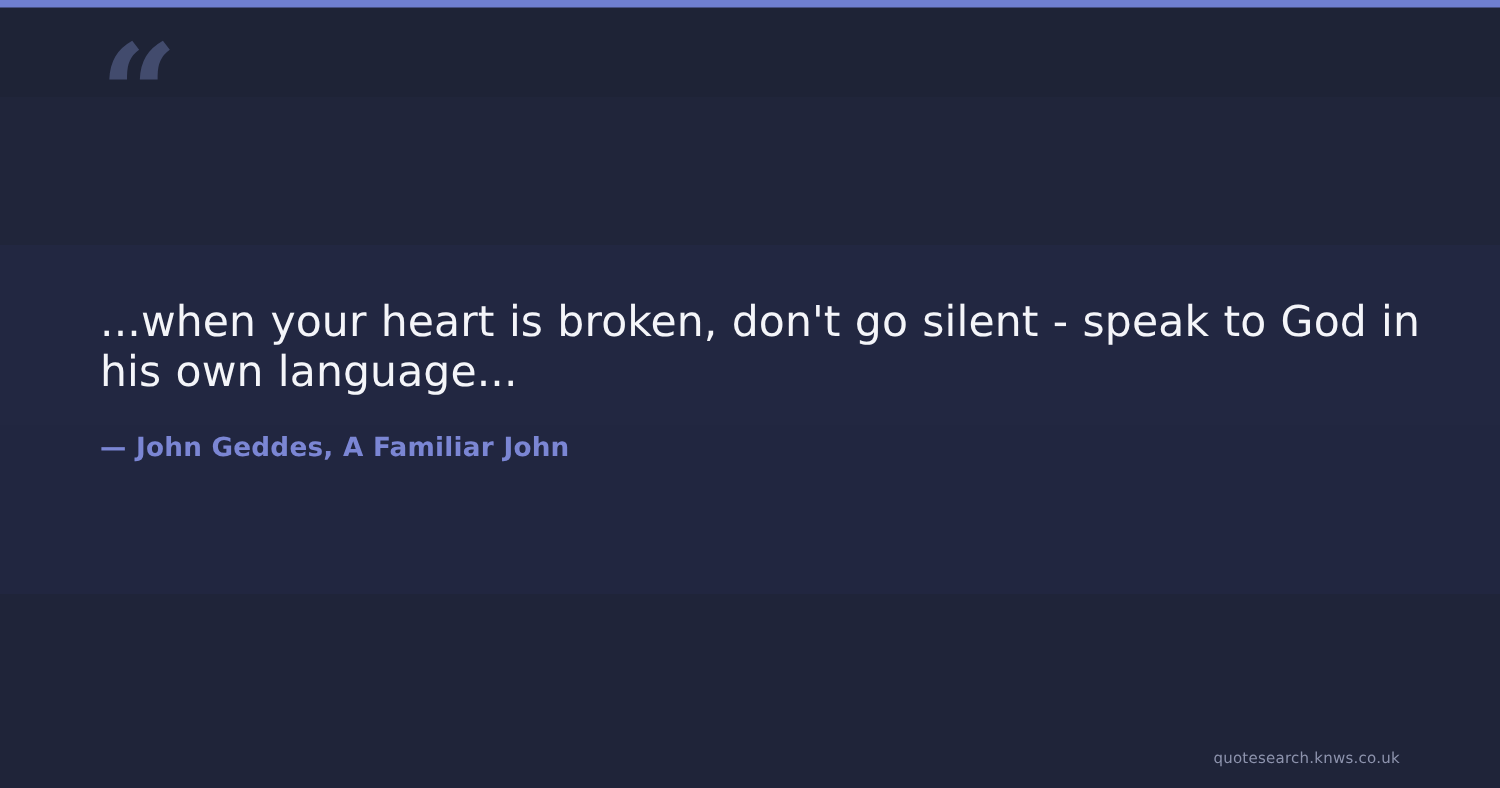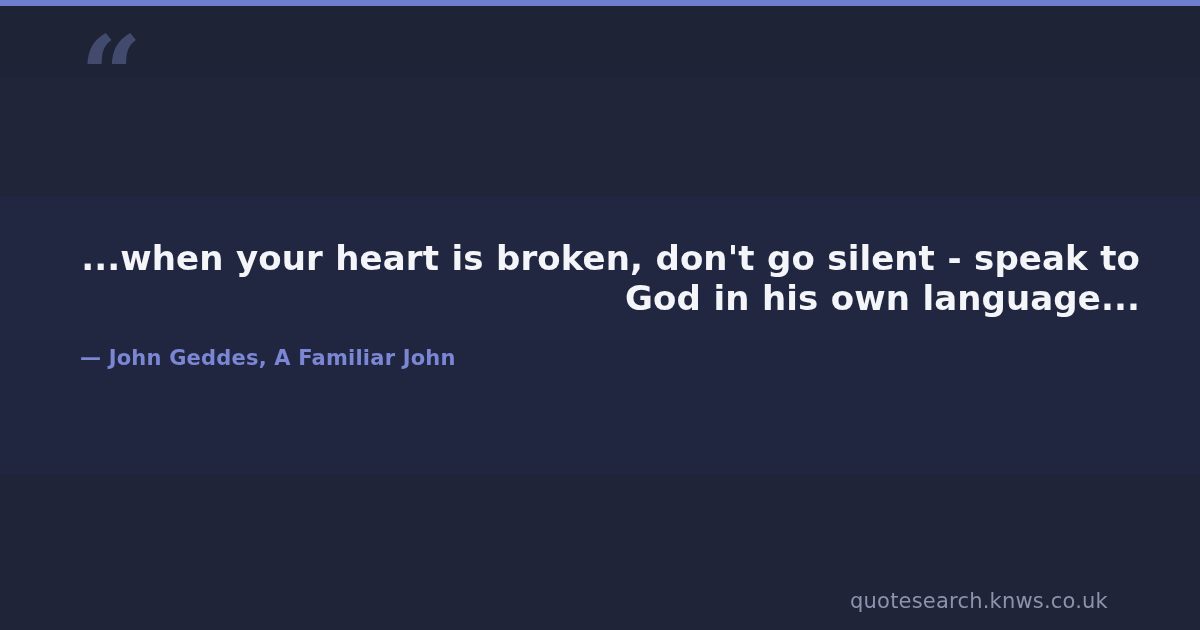--- a/index.html
+++ b/index.html
@@ -62,41 +62,40 @@
     position: absolute;
     left: 80px;
     top: 238px;
     width: 1060px;
   }
 
   .quote-text {
     margin: 0;
     font-size: 34px;
     line-height: 1.18;
-    font-weight: 700;
+    font-weight: 400;
     color: #f4f5f9;
     letter-spacing: 0.1px;
     word-spacing: 0.5px;
-    text-align: right;
   }
 
   .quote-attribution {
     margin: 0;
     padding-top: 28px;
     font-size: 21px;
     font-weight: 700;
     color: #7b86d4;
     letter-spacing: 0.2px;
   }
 
   .watermark {
     position: absolute;
-    right: 92px;
+    right: 80px;
     bottom: 17px;
-    font-size: 21px;
+    font-size: 12px;
     font-weight: 400;
     color: #8d93ad;
     letter-spacing: 0.2px;
   }
 </style>
 </head>
 <body>
 
 <div class="quote-card">
 

